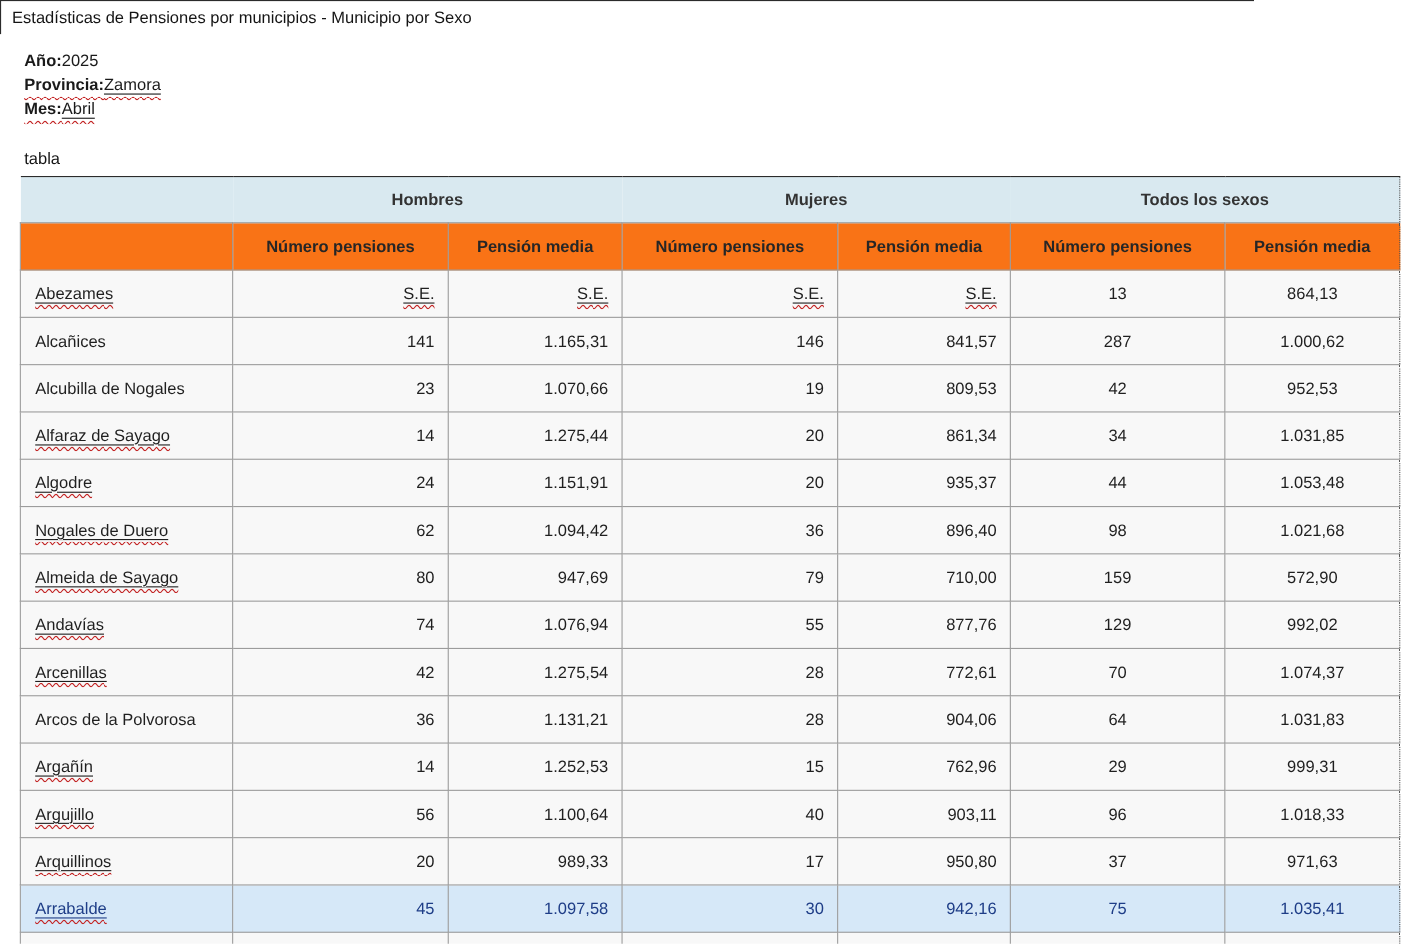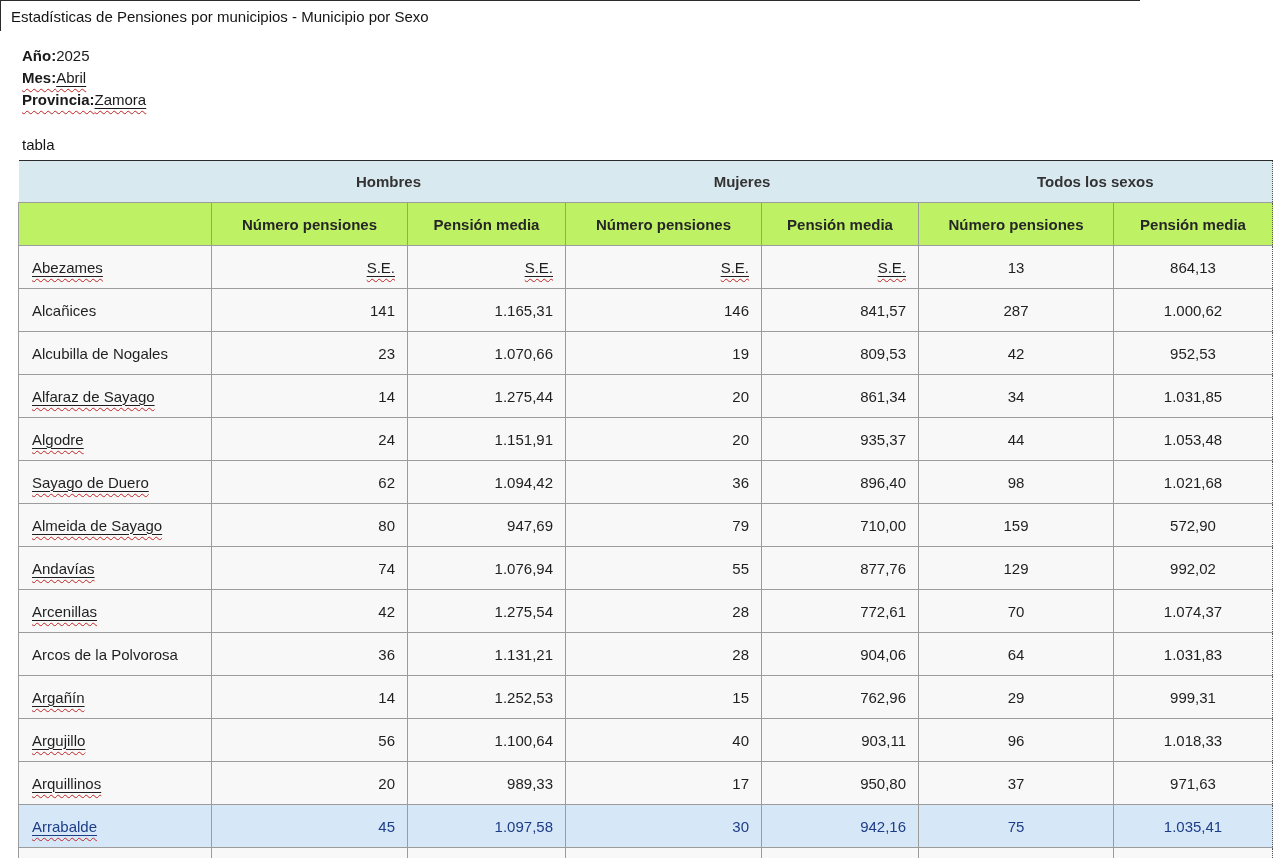--- a/index.html
+++ b/index.html
@@ -43,21 +43,21 @@
     background: #d9e9f0;
     border: none;
     border-top: 1px solid #2b2b2b;
     font-weight: 700;
     color: #333333;
     text-align: center;
     padding: 0;
   }
   tr.subhead th {
     height: 42px;
-    background: #bef264;
+    background: #f97316;
     border: 1px solid #9c9c9c;
     font-weight: 700;
     color: #262626;
     text-align: center;
     padding: 0;
   }
   tbody td {
     height: 42px;
     background: #f8f8f8;
     border: 1px solid #9c9c9c;
@@ -80,22 +80,22 @@
     text-underline-offset: 5px;
   }
 </style>
 </head>
 <body>
 
 <div class="title-bar">Estadísticas de Pensiones por municipios - Municipio por Sexo</div>
 
 <div class="meta">
     <div class="meta-line"><span class="meta-label">Año:</span><span class="">2025</span></div>
+    <div class="meta-line"><span class="meta-label wv">Provincia:</span><span class="ul"><span class="wv">Zamora</span></span></div>
     <div class="meta-line"><span class="meta-label wv">Mes:</span><span class="ul"><span class="wv">Abril</span></span></div>
-    <div class="meta-line"><span class="meta-label wv">Provincia:</span><span class="ul"><span class="wv">Zamora</span></span></div>
   </div>
 
 <div class="caption">tabla</div>
 
 <table class="pensions">
   <colgroup>
     <col style="width:193px">
       <col style="width:196px">
       <col style="width:158px">
     <col style="width:196px">
@@ -160,21 +160,21 @@
       <tr>
         <td class="name"><span class="ul"><span class="wv">Algodre</span></span></td>
         <td class="num"><span class="">24</span></td>
         <td class="num"><span class="">1.151,91</span></td>
         <td class="num"><span class="">20</span></td>
         <td class="num"><span class="">935,37</span></td>
         <td class="ctr"><span class="">44</span></td>
         <td class="ctr lastcol"><span class="">1.053,48</span></td>
       </tr>
       <tr>
-        <td class="name"><span class="ul"><span class="wv">Sayago de Duero</span></span></td>
+        <td class="name"><span class="ul"><span class="wv">Nogales de Duero</span></span></td>
         <td class="num"><span class="">62</span></td>
         <td class="num"><span class="">1.094,42</span></td>
         <td class="num"><span class="">36</span></td>
         <td class="num"><span class="">896,40</span></td>
         <td class="ctr"><span class="">98</span></td>
         <td class="ctr lastcol"><span class="">1.021,68</span></td>
       </tr>
       <tr>
         <td class="name"><span class="ul"><span class="wv">Almeida de Sayago</span></span></td>
         <td class="num"><span class="">80</span></td>

